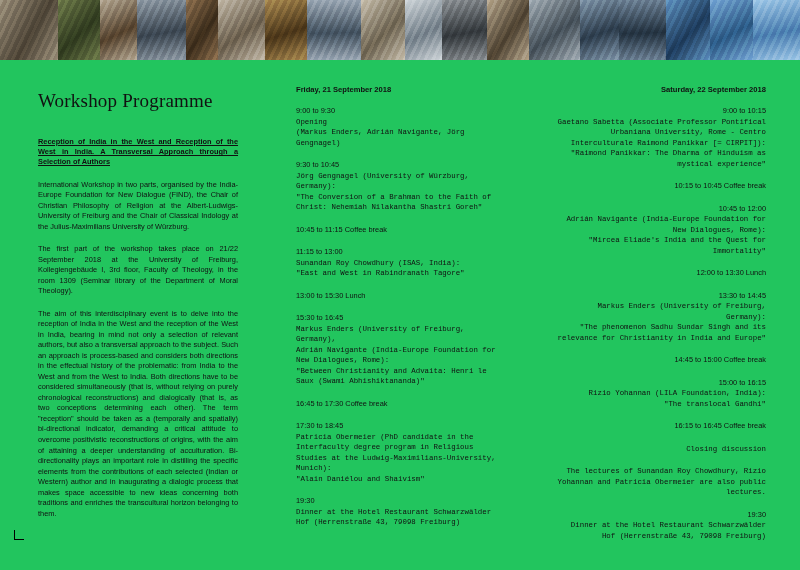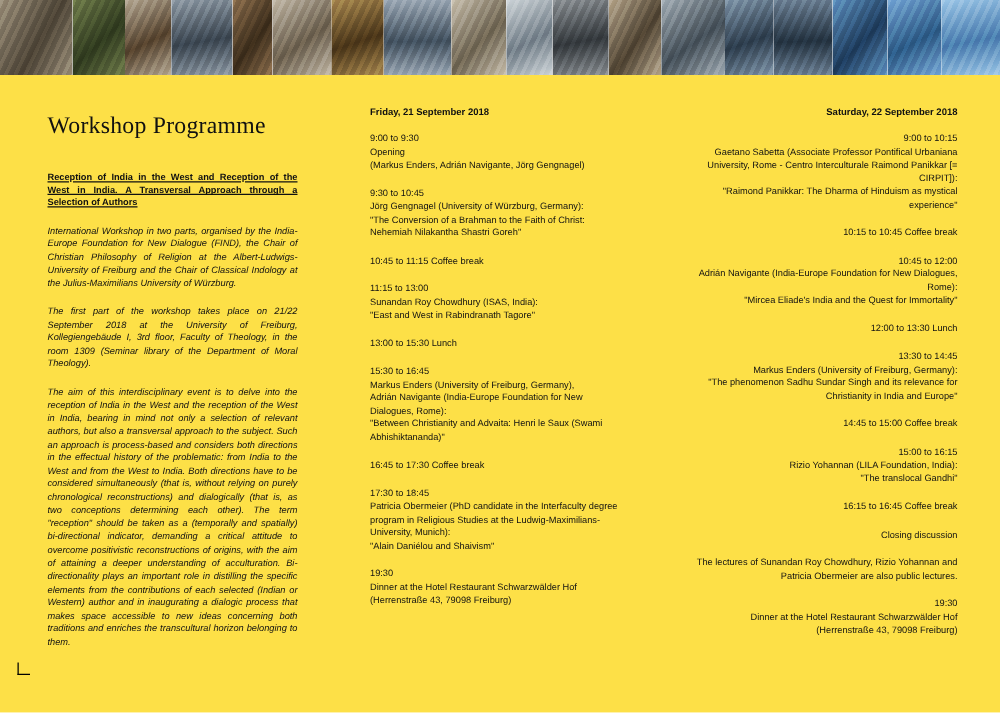--- a/index.html
+++ b/index.html
@@ -51,21 +51,21 @@
     inset: 0;
   }
 
   
   .page {
     position: absolute;
     top: 60px;
     left: 0;
     width: 800px;
     height: 510px;
-    background: #fde047;
+    background: #22c55e;
   }
 
   .col {
     position: absolute;
     top: 0;
   }
 
   
   .col-left {
     left: 38px;
@@ -87,21 +87,20 @@
     line-height: 1.38;
     text-align: justify;
     text-decoration: underline;
   }
   .body-p {
     margin-top: 12px;
     font-size: 7.4px;
     line-height: 1.42;
     text-align: justify;
     hyphens: auto;
-    font-style: italic;
   }
 
   
   .col-mid {
     left: 296px;
     width: 205px;
   }
   .col-right {
     left: 556px;
     width: 210px;
@@ -116,20 +115,21 @@
   .entry {
     margin-top: 12px;
     font-size: 7.4px;
     line-height: 1.42;
   }
   .entry .time {
     display: block;
   }
   .entry .line {
     display: block;
+    font-family: Liberation Mono, monospace;
   }
 
   
   .crop {
     position: absolute;
     background: #000;
   }
   .crop.h { width: 10px; height: 1px; }
   .crop.v { width: 1px; height: 10px; }
 </style>

